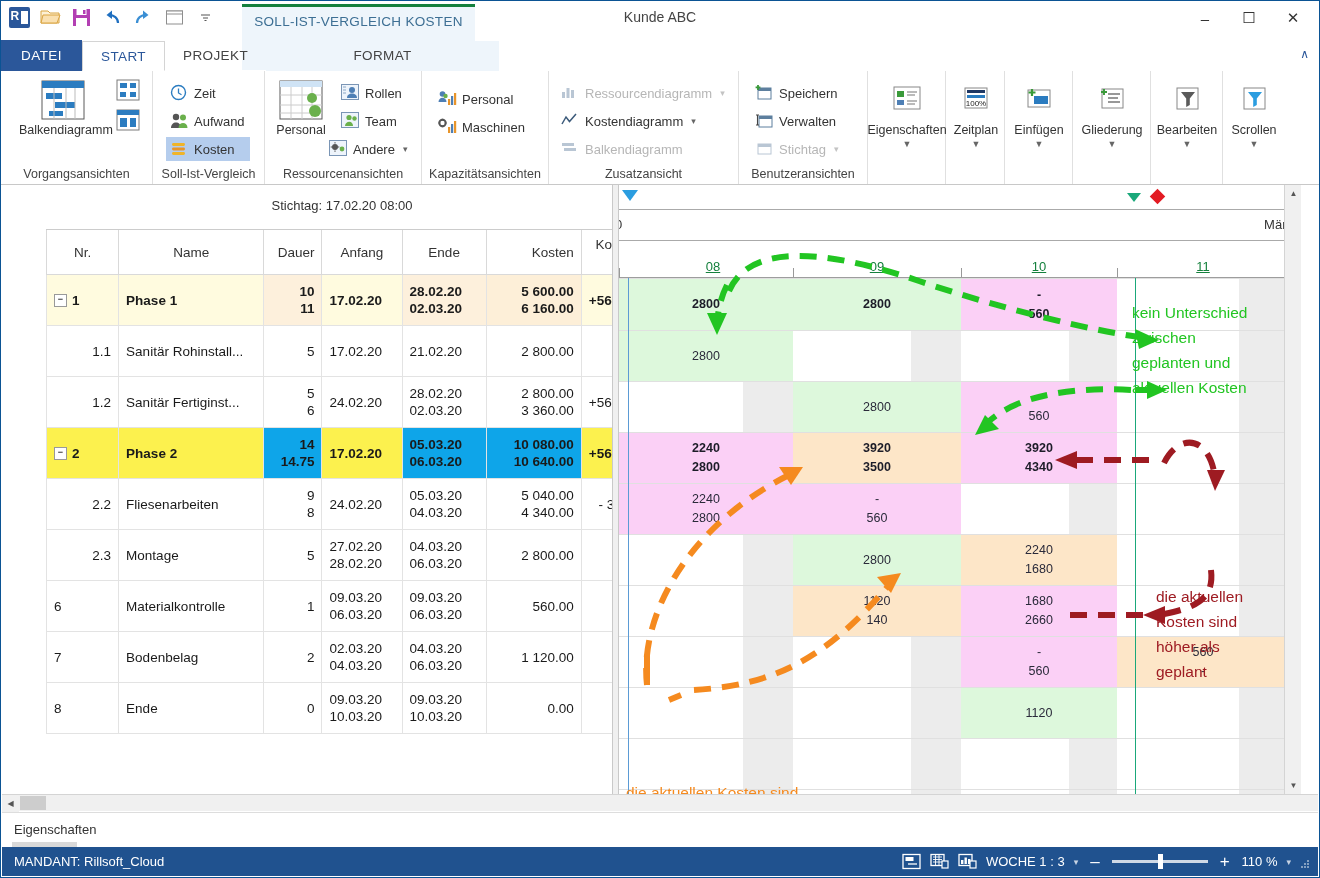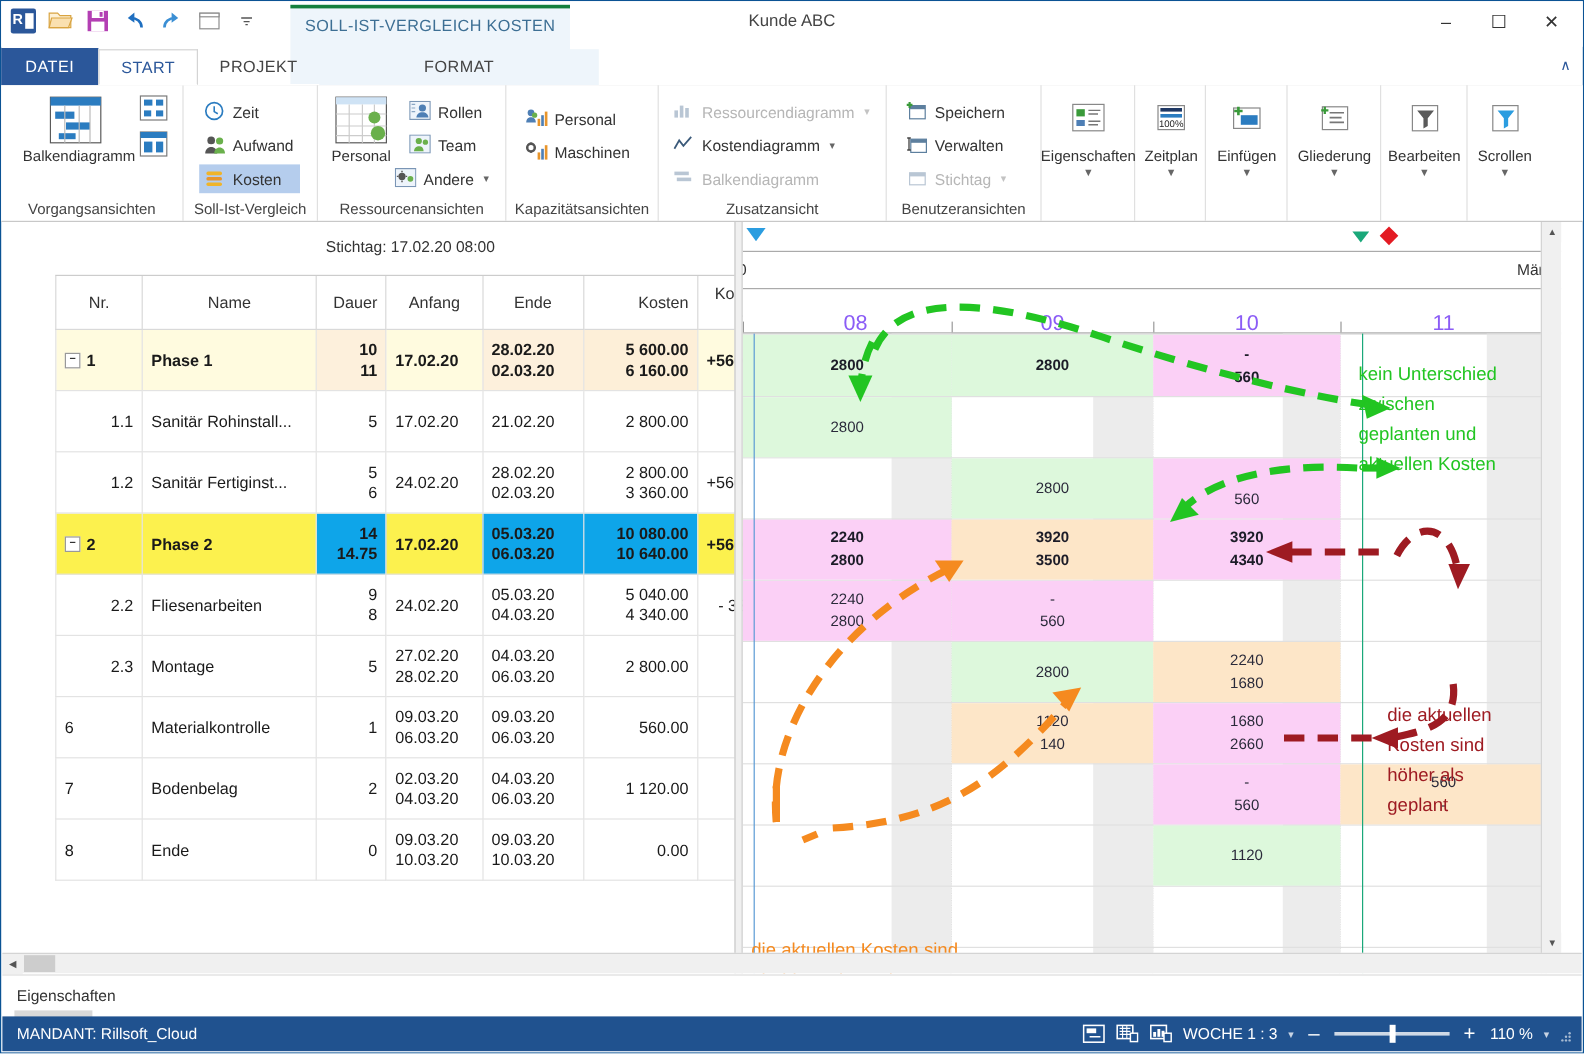--- a/index.html
+++ b/index.html
@@ -80,21 +80,21 @@
   
   .splitter{position:absolute;left:610px;top:0;width:7px;height:626px;background:#f0f0f0;border-left:1px solid #c9c9c9;border-right:1px solid #c9c9c9;box-sizing:border-box;cursor:col-resize;}
 
   
   .chart{position:absolute;left:617px;top:0;width:682px;height:626px;overflow:hidden;background:#fff;}
   .chart-head{position:absolute;left:0;top:0;width:682px;height:93px;}
   .markband{position:absolute;left:0;top:0;width:682px;height:25px;border-bottom:1px solid #aaa;box-sizing:border-box;}
   .monthband{position:absolute;left:0;top:25px;width:682px;height:31px;border-bottom:1px solid #aaa;box-sizing:border-box;}
   .monthband .mlbl{position:absolute;top:7px;font-size:13px;color:#333;}
   .weekband{position:absolute;left:0;top:56px;width:682px;height:37px;border-bottom:1px solid #9d9d9d;box-sizing:border-box;}
-  .weekband .wlbl{position:absolute;top:18px;font-size:18px;color:#8b5cf6;text-align:center;}
+  .weekband .wlbl{position:absolute;top:18px;font-size:13px;color:#15803d;text-align:center;text-decoration:underline;}
   .wtick{position:absolute;bottom:0;width:1px;height:9px;background:#999;}
   .tri{position:absolute;width:0;height:0;border-left:8px solid transparent;border-right:8px solid transparent;}
   .diamond{position:absolute;width:11px;height:11px;background:#e31b23;transform:rotate(45deg);}
 
   .cells{position:absolute;left:0;top:93px;width:682px;height:533px;}
   .wkcol{position:absolute;top:0;height:533px;border-right:1px dotted #b9b9b9;box-sizing:border-box;}
   .weekend{position:absolute;top:0;height:533px;background:#ececec;}
   .rowline{position:absolute;left:0;width:682px;height:1px;background:#e0e0e0;}
   .cell{position:absolute;box-sizing:border-box;display:flex;flex-direction:column;align-items:center;justify-content:center;font-size:12.5px;color:#2a2a3a;line-height:19px;}
   .cell.bold{font-weight:bold;color:#1c1c28;}

